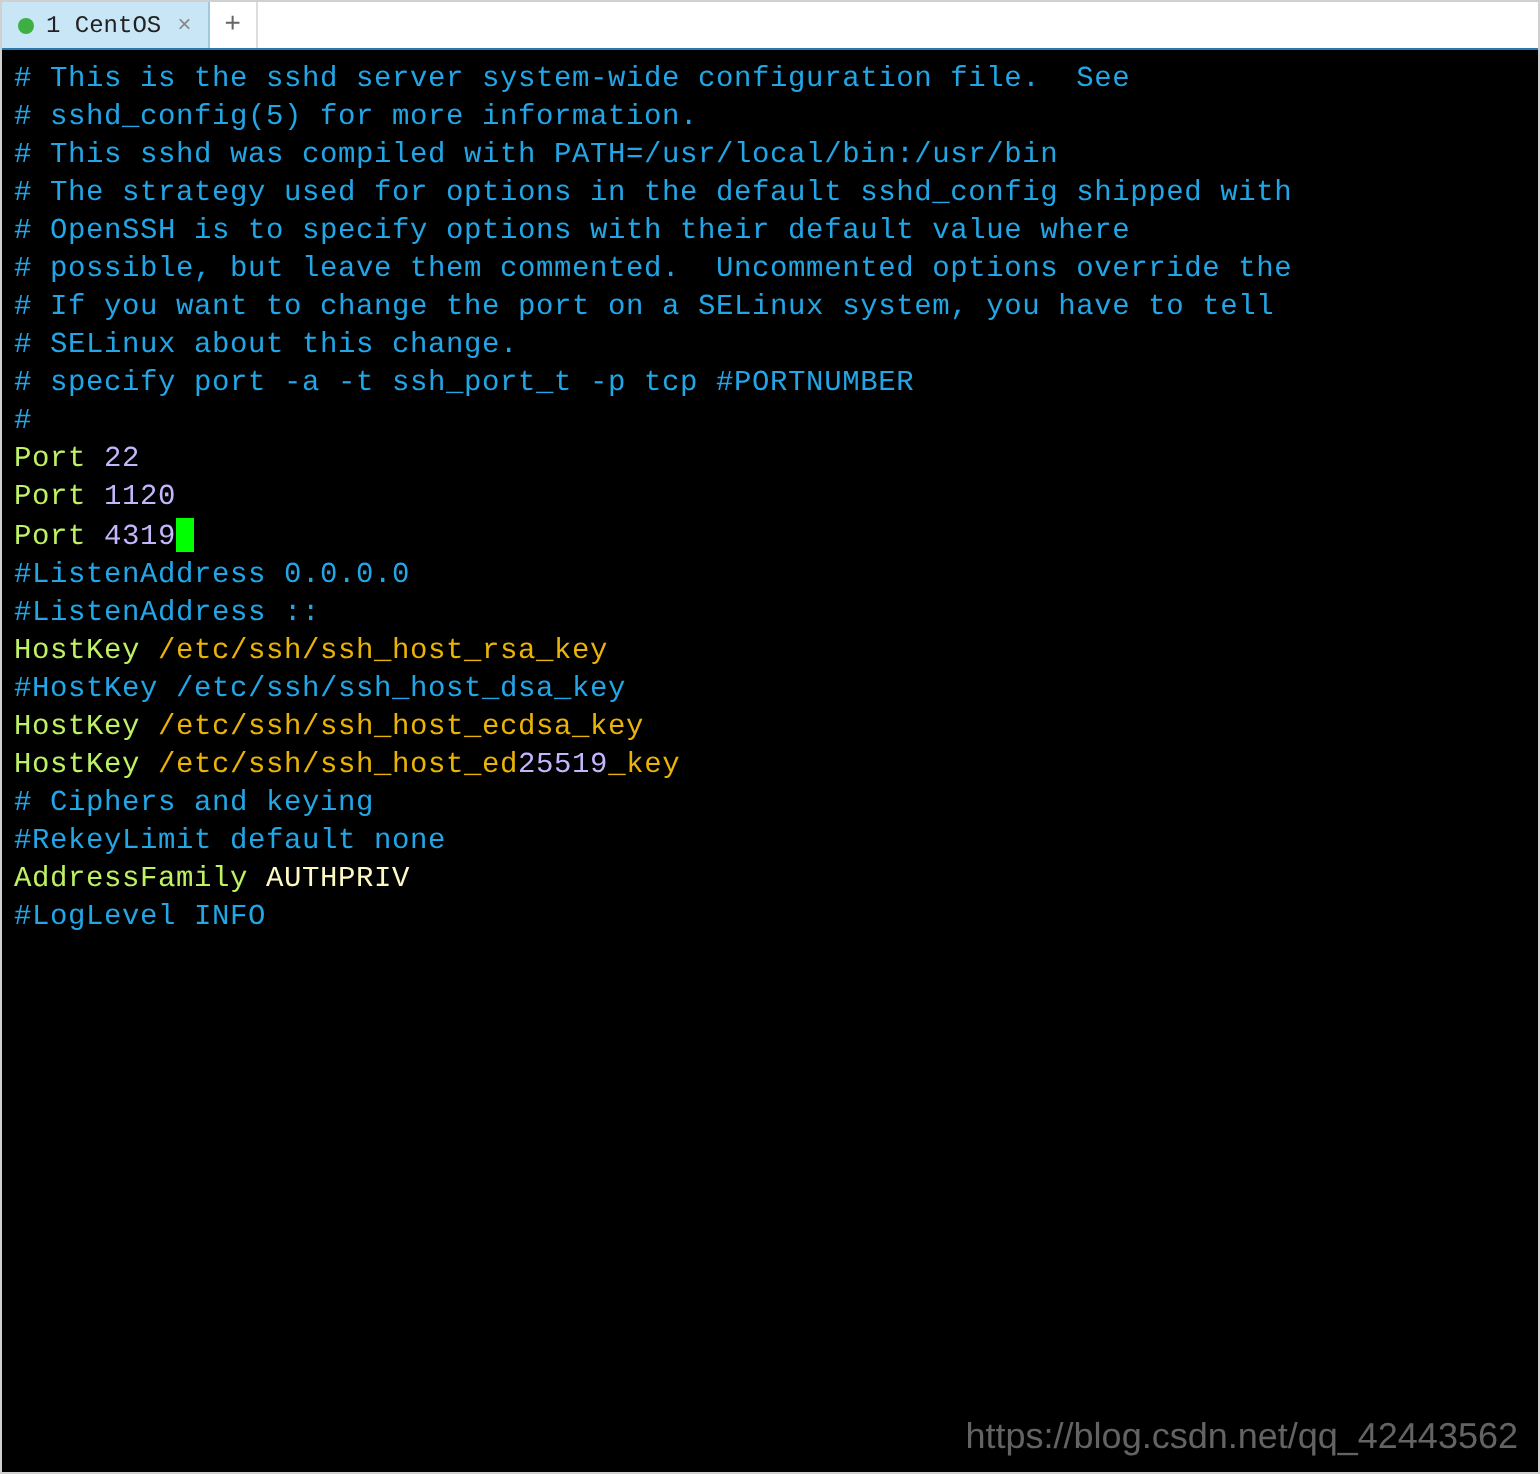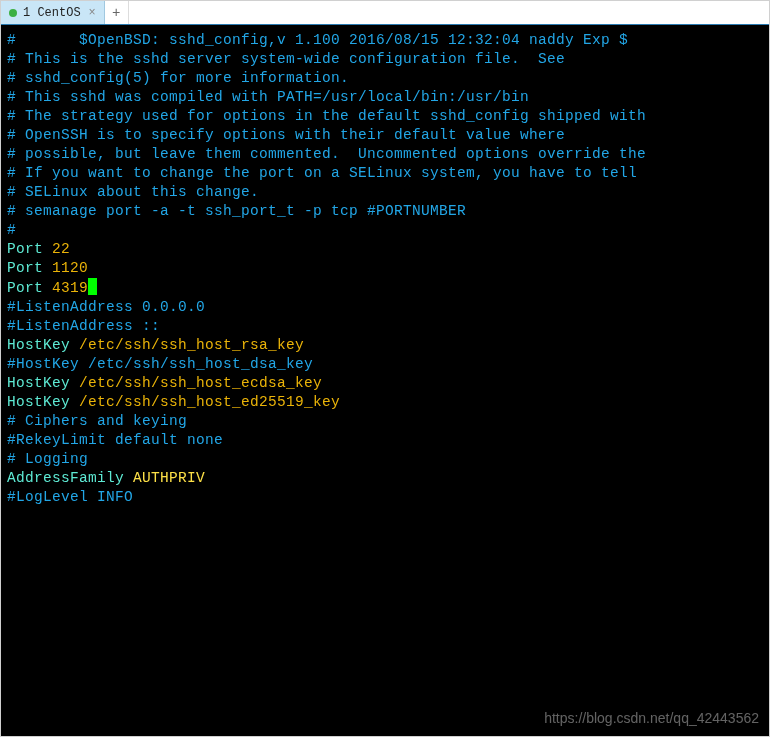--- a/index.html
+++ b/index.html
@@ -53,86 +53,84 @@
       padding: 6px 6px;
       font-size: 14.5px;
       line-height: 19px;
       color: #e0e0e0;
       overflow: hidden;
       position: relative;
       letter-spacing: 0.3px;
     }
     .line { white-space: pre; }
     .c-comment { color: #22a6e6; }
-    .c-olive   { color: #5eead4; }
-    .c-red     { color: #eab308; }
+    .c-olive   { color: #bef264; }
+    .c-red     { color: #c4b5fd; }
     .c-white   { color: #eab308; }
-    .c-teal    { color: #fde047; }
+    .c-teal    { color: #fef9c3; }
     .cursor {
       display: inline-block;
       width: 9px;
       height: 17px;
       background: #00ff00;
       vertical-align: text-bottom;
       margin-bottom: 1px;
     }
     .watermark {
       position: absolute;
       bottom: 8px;
       right: 10px;
       color: rgba(220,220,220,0.45);
-      font-size: 14px;
+      font-size: 18px;
       font-family: Arial, sans-serif;
       letter-spacing: 0;
     }
   </style>
 </head>
 <body>
 
 <div class="window">
   <div class="tabbar">
     <div class="tab active">
       <span class="tab-dot"></span>
       <span>1 CentOS</span>
       <span class="tab-close">×</span>
     </div>
     <div class="new-tab">
       <span>+</span>
     </div>
   </div>
 
   <div class="terminal">
-    <div class="line c-comment">#       $OpenBSD: sshd_config,v 1.100 2016/08/15 12:32:04 naddy Exp $</div>
     <div class="line"></div>
     <div class="line c-comment"># This is the sshd server system-wide configuration file.  See</div>
     <div class="line c-comment"># sshd_config(5) for more information.</div>
     <div class="line"></div>
     <div class="line c-comment"># This sshd was compiled with PATH=/usr/local/bin:/usr/bin</div>
     <div class="line"></div>
     <div class="line c-comment"># The strategy used for options in the default sshd_config shipped with</div>
     <div class="line c-comment"># OpenSSH is to specify options with their default value where</div>
     <div class="line c-comment"># possible, but leave them commented.  Uncommented options override the</div>
     <div class="line"></div>
     <div class="line c-comment"># If you want to change the port on a SELinux system, you have to tell</div>
     <div class="line c-comment"># SELinux about this change.</div>
-    <div class="line c-comment"># semanage port -a -t ssh_port_t -p tcp #PORTNUMBER</div>
+    <div class="line c-comment"># specify port -a -t ssh_port_t -p tcp #PORTNUMBER</div>
     <div class="line c-comment">#</div>
     <div class="line"><span class="c-olive">Port </span><span class="c-red">22</span></div>
     <div class="line"><span class="c-olive">Port </span><span class="c-red">1120</span></div>
     <div class="line"><span class="c-olive">Port </span><span class="c-red">4319</span><span class="cursor"></span></div>
     <div class="line c-comment">#ListenAddress 0.0.0.0</div>
     <div class="line c-comment">#ListenAddress ::</div>
     <div class="line"></div>
     <div class="line"><span class="c-olive">HostKey </span><span class="c-white">/etc/ssh/ssh_host_rsa_key</span></div>
     <div class="line c-comment">#HostKey /etc/ssh/ssh_host_dsa_key</div>
     <div class="line"><span class="c-olive">HostKey </span><span class="c-white">/etc/ssh/ssh_host_ecdsa_key</span></div>
     <div class="line"><span class="c-olive">HostKey </span><span class="c-white">/etc/ssh/ssh_host_ed</span><span class="c-red">25519</span><span class="c-white">_key</span></div>
     <div class="line"></div>
     <div class="line c-comment"># Ciphers and keying</div>
     <div class="line c-comment">#RekeyLimit default none</div>
     <div class="line"></div>
-    <div class="line c-comment"># Logging</div>
     <div class="line"><span class="c-olive">AddressFamily </span><span class="c-teal">AUTHPRIV</span></div>
     <div class="line c-comment">#LogLevel INFO</div>
 
     <div class="watermark">https://blog.csdn.net/qq_42443562</div>
   </div>
 </div>
 
 </body></html>

